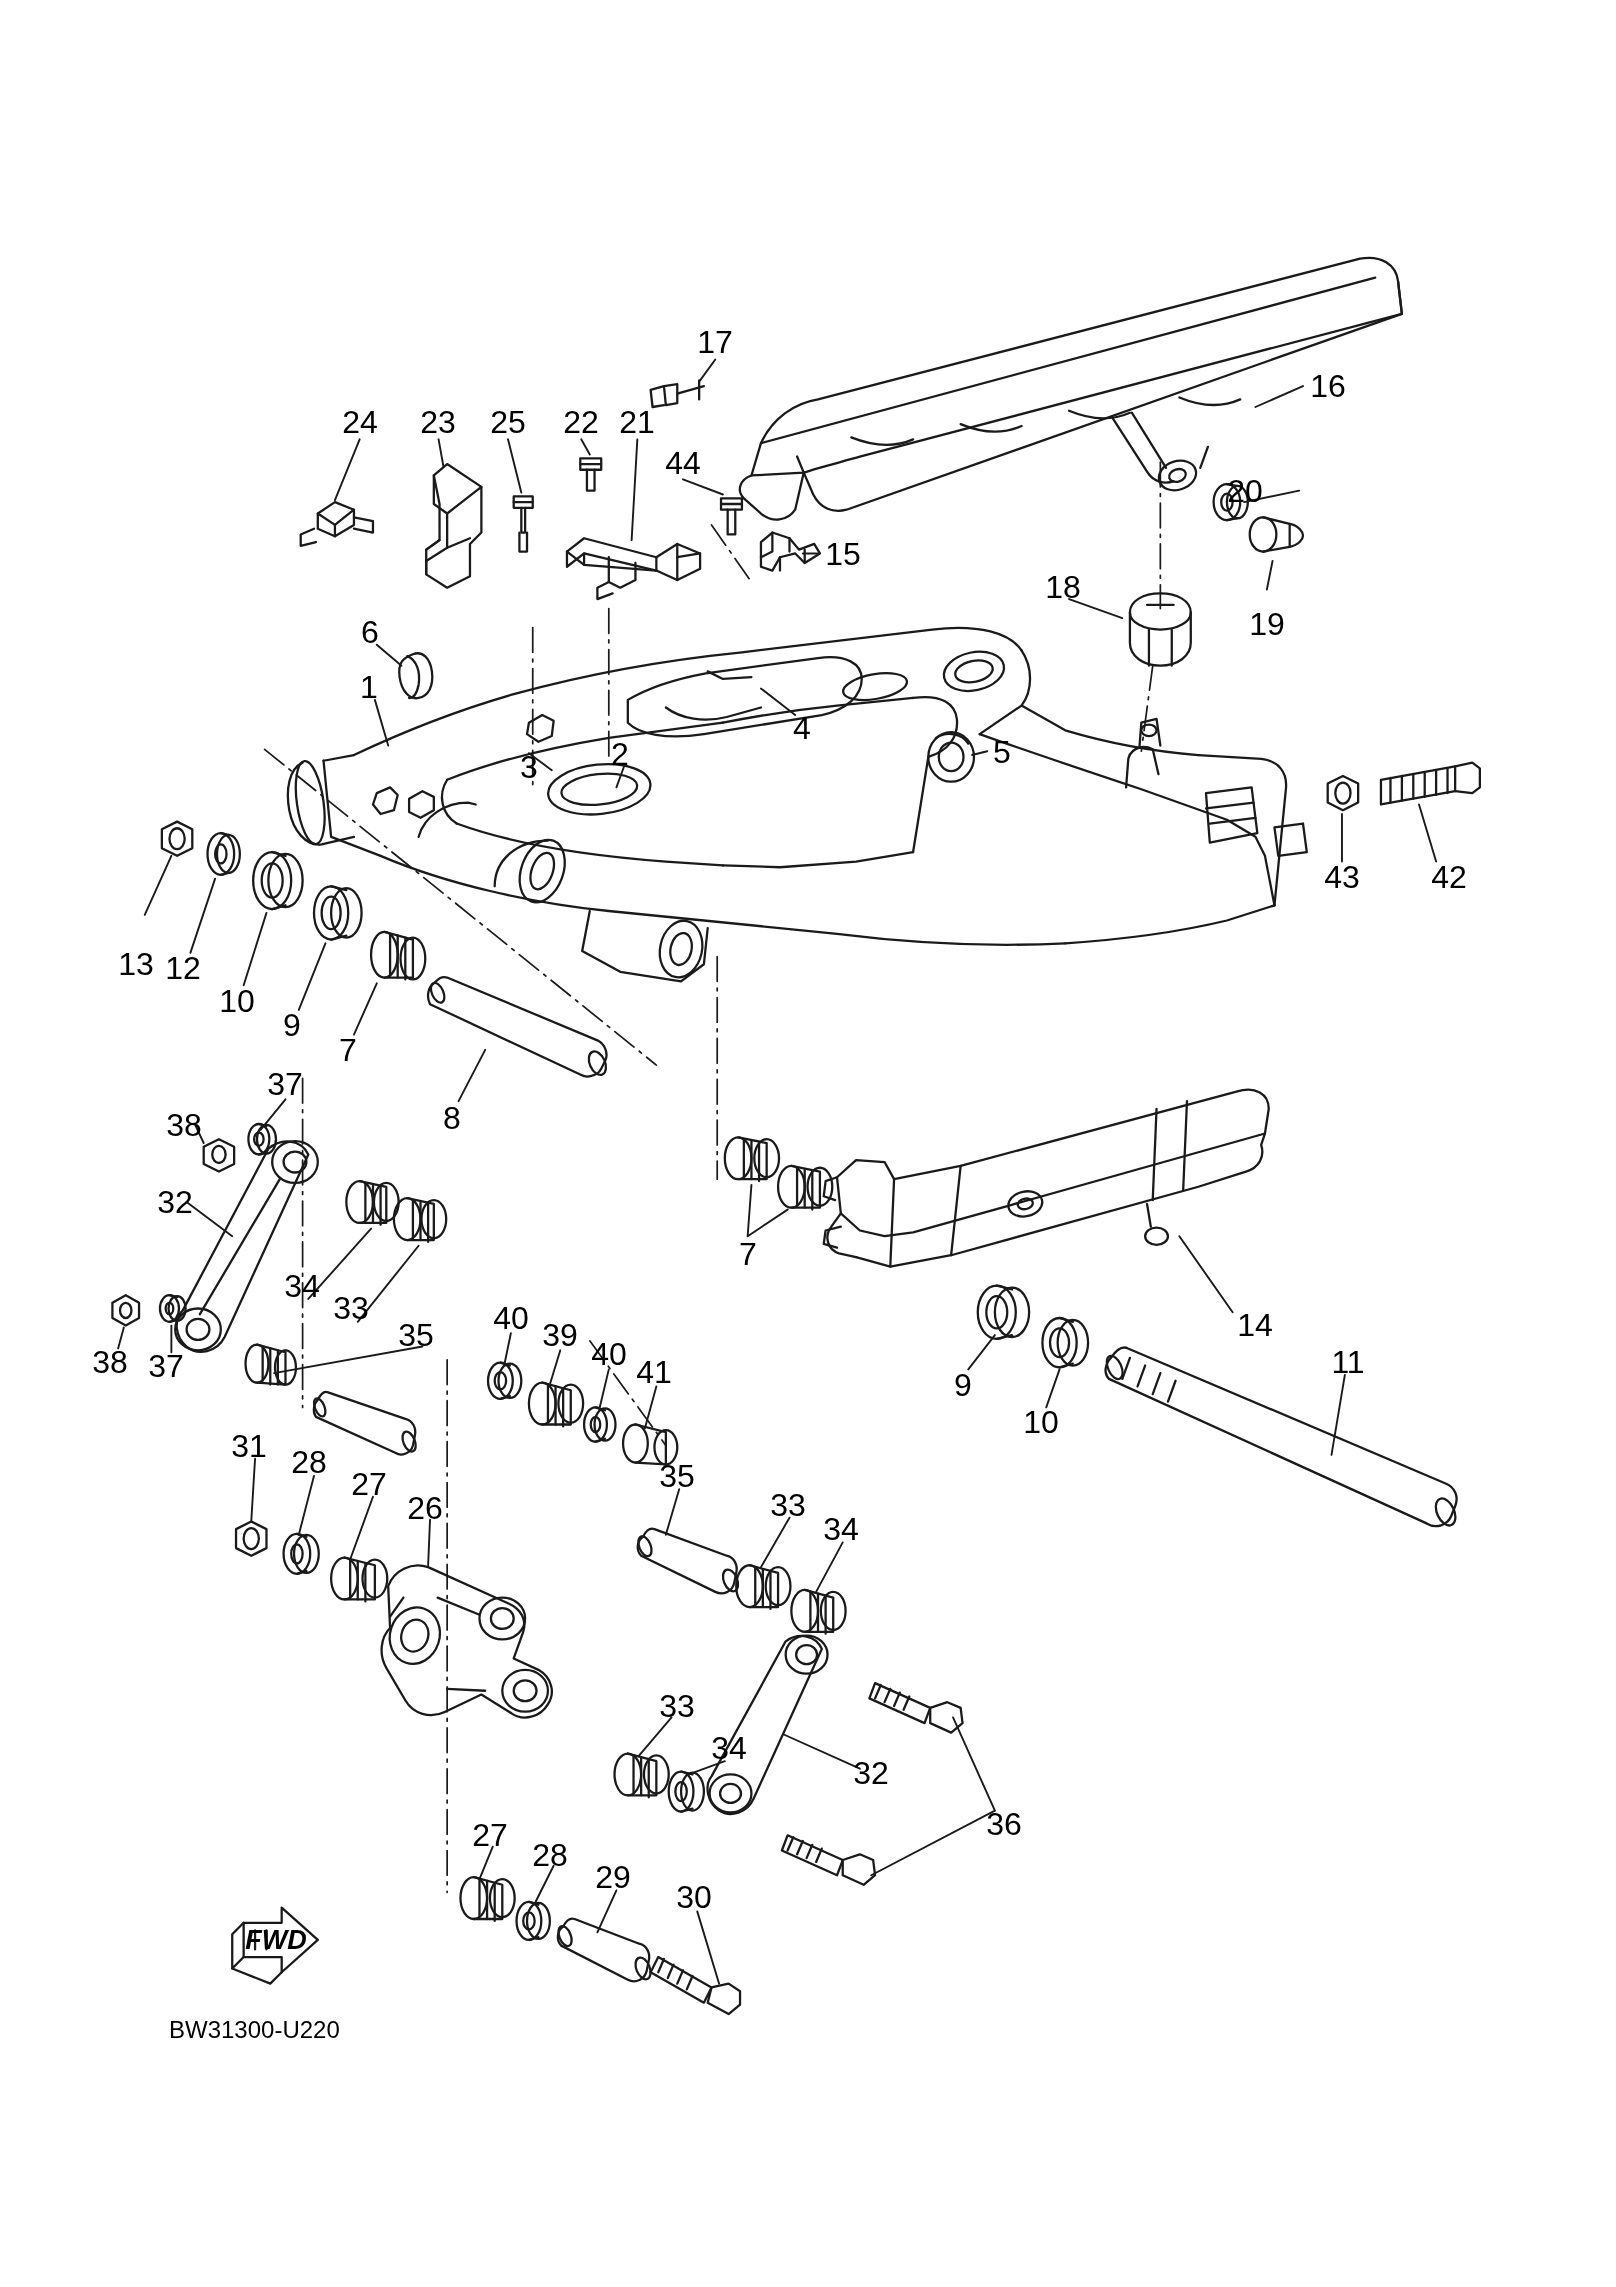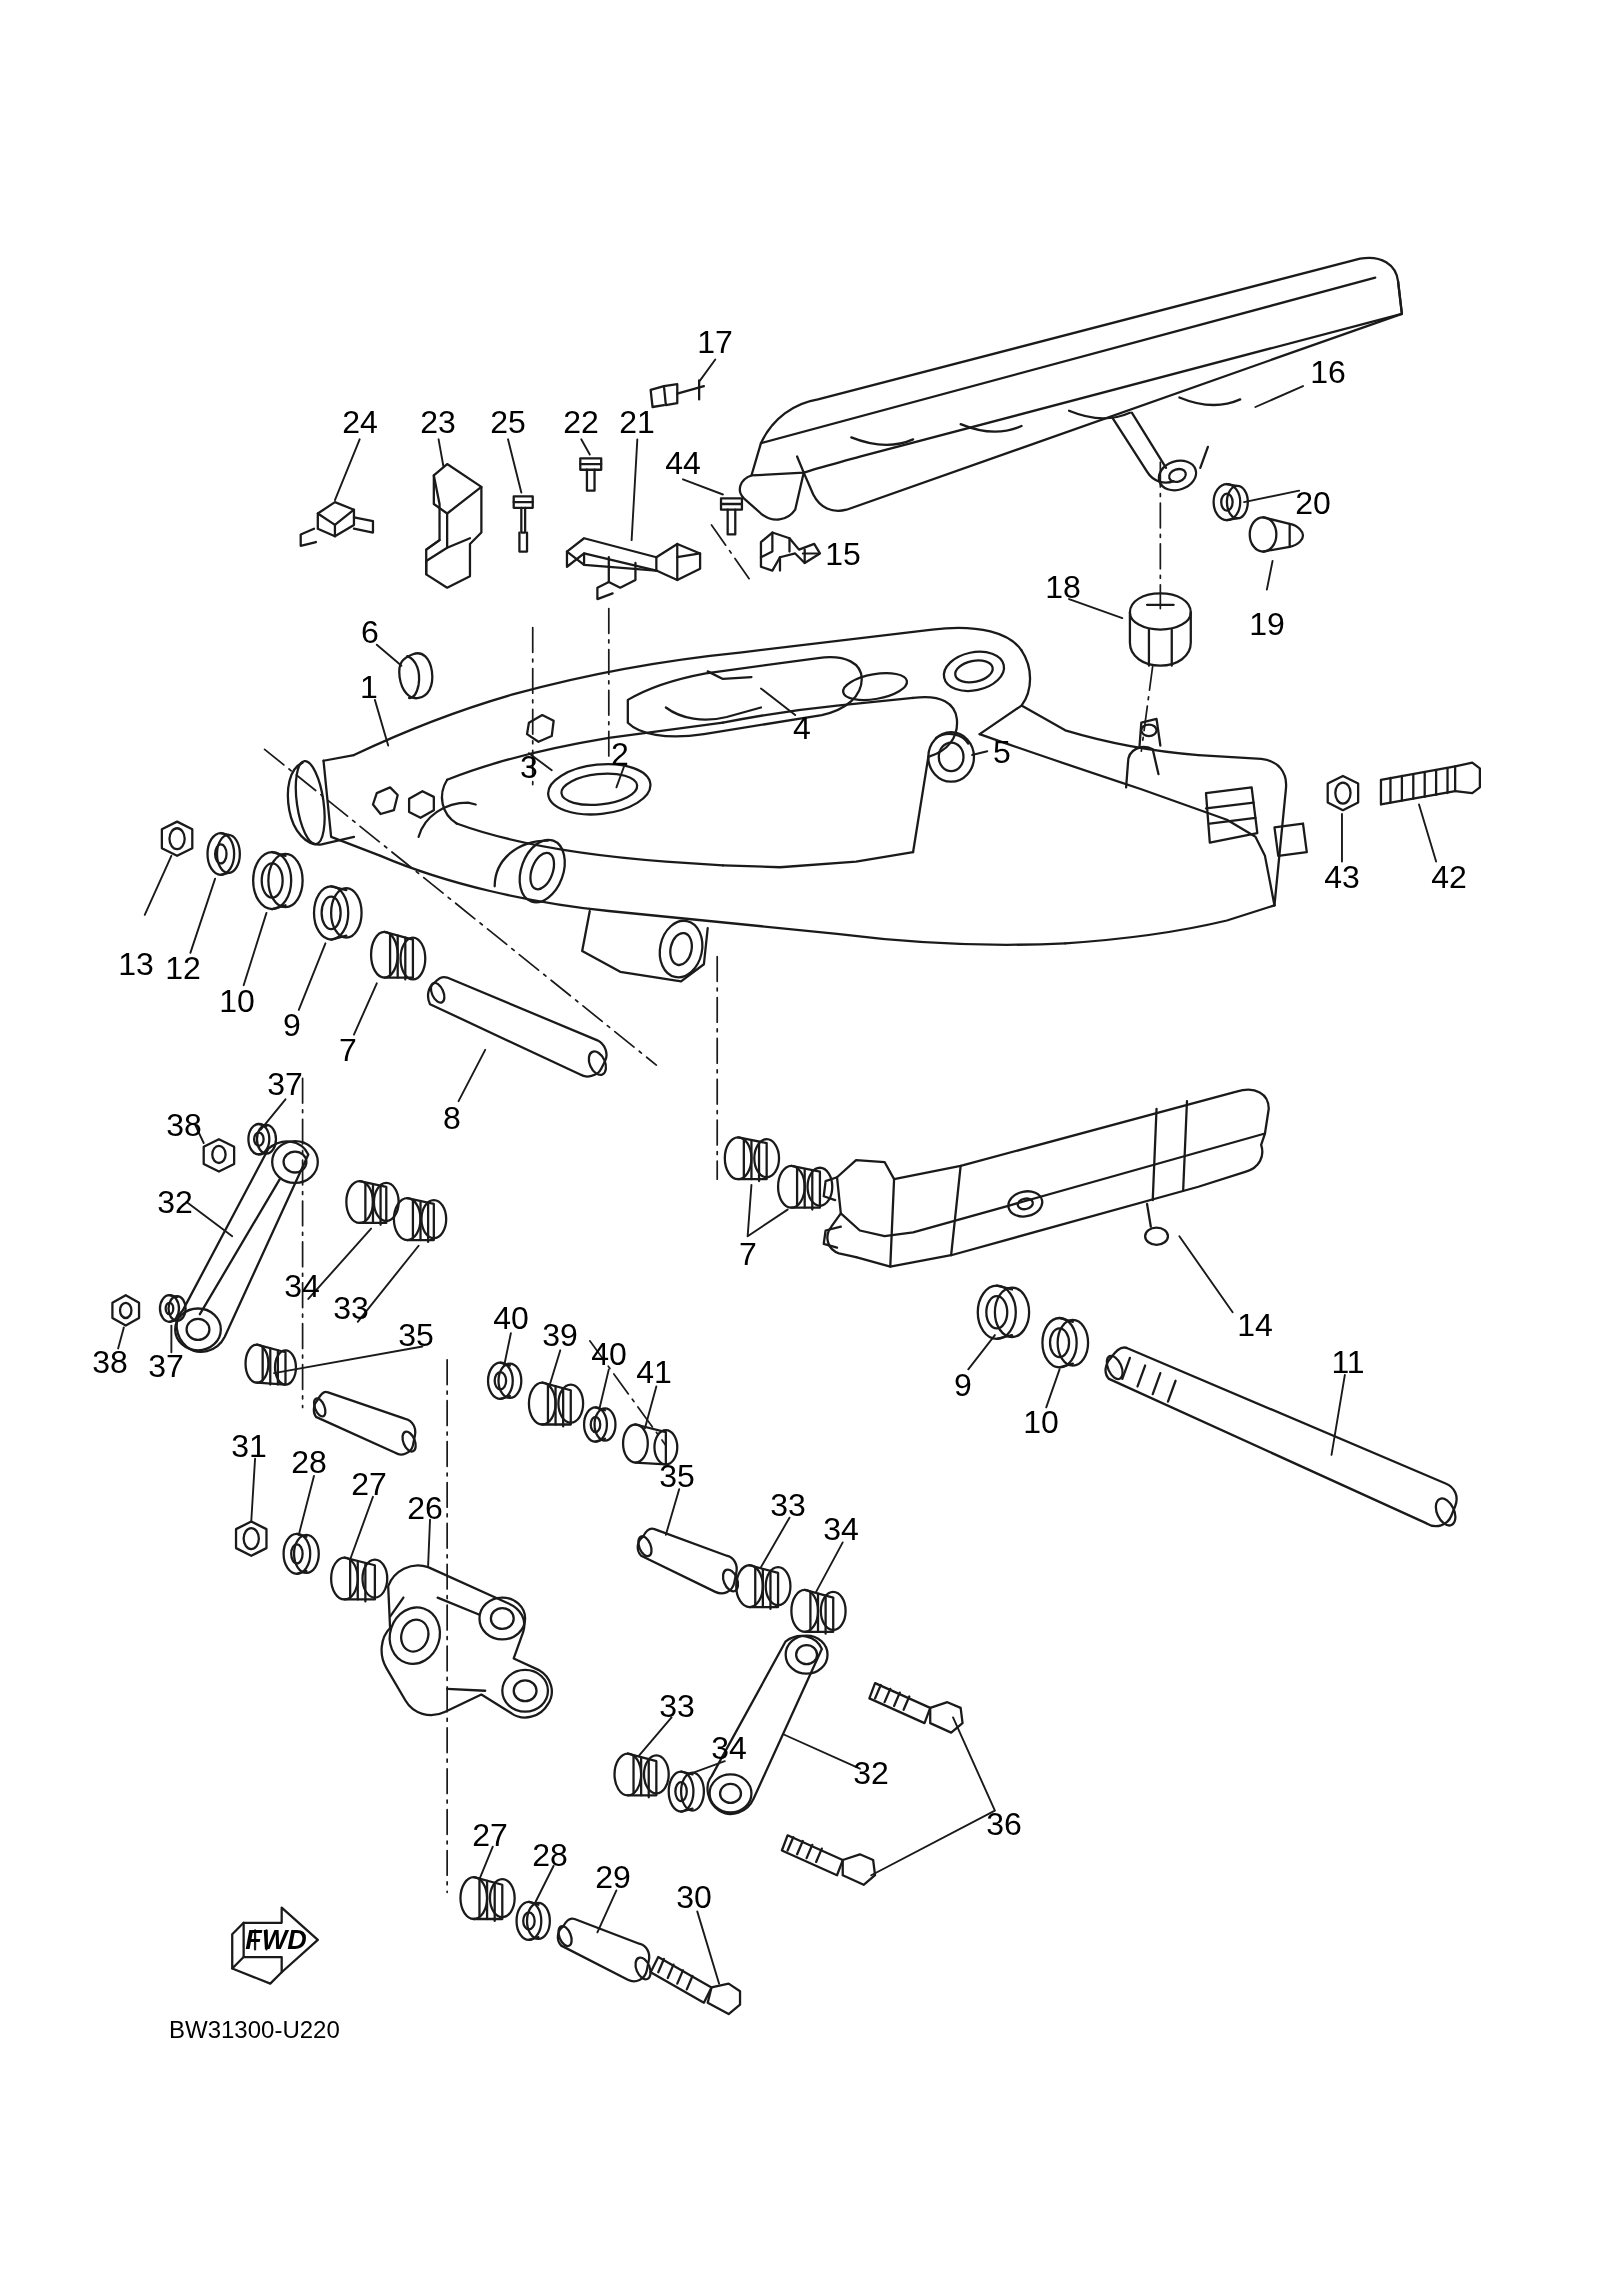--- a/index.html
+++ b/index.html
@@ -580,28 +580,28 @@
         <path d="M582 1962 L562 2002"></path>
         <path d="M648 1988 L628 2032"></path>
         <path d="M733 2010 L756 2086"></path>
       </g>
 
     </g>
   </svg>
 
   <div id="callout-layer">
       <div class="callout" style="left: 715px; top: 342px;">17</div>
-      <div class="callout" style="left: 1328px; top: 372px;">16</div>
+      <div class="callout" style="left: 1328px; top: 386px;">16</div>
       <div class="callout" style="left: 360px; top: 422px;">24</div>
       <div class="callout" style="left: 438px; top: 422px;">23</div>
       <div class="callout" style="left: 508px; top: 422px; text-align: right;">25</div>
       <div class="callout" style="left: 581px; top: 422px;">22</div>
       <div class="callout" style="left: 637px; top: 422px;">21</div>
       <div class="callout" style="left: 683px; top: 463px;">44</div>
-      <div class="callout" style="left: 1313px; top: 491px; margin-top: 12px;">20</div>
+      <div class="callout" style="left: 1245px; top: 491px;">20</div>
       <div class="callout" style="left: 843px; top: 554px;">15</div>
       <div class="callout" style="left: 1267px; top: 624px;">19</div>
       <div class="callout" style="left: 1063px; top: 587px;">18</div>
       <div class="callout" style="left: 370px; top: 632px;">6</div>
       <div class="callout" style="left: 369px; top: 687px;">1</div>
       <div class="callout" style="left: 802px; top: 728px;">4</div>
       <div class="callout" style="left: 1002px; top: 752px;">5</div>
       <div class="callout" style="left: 529px; top: 767px;">3</div>
       <div class="callout" style="left: 620px; top: 754px;">2</div>
       <div class="callout" style="left: 1342px; top: 877px;">43</div>

